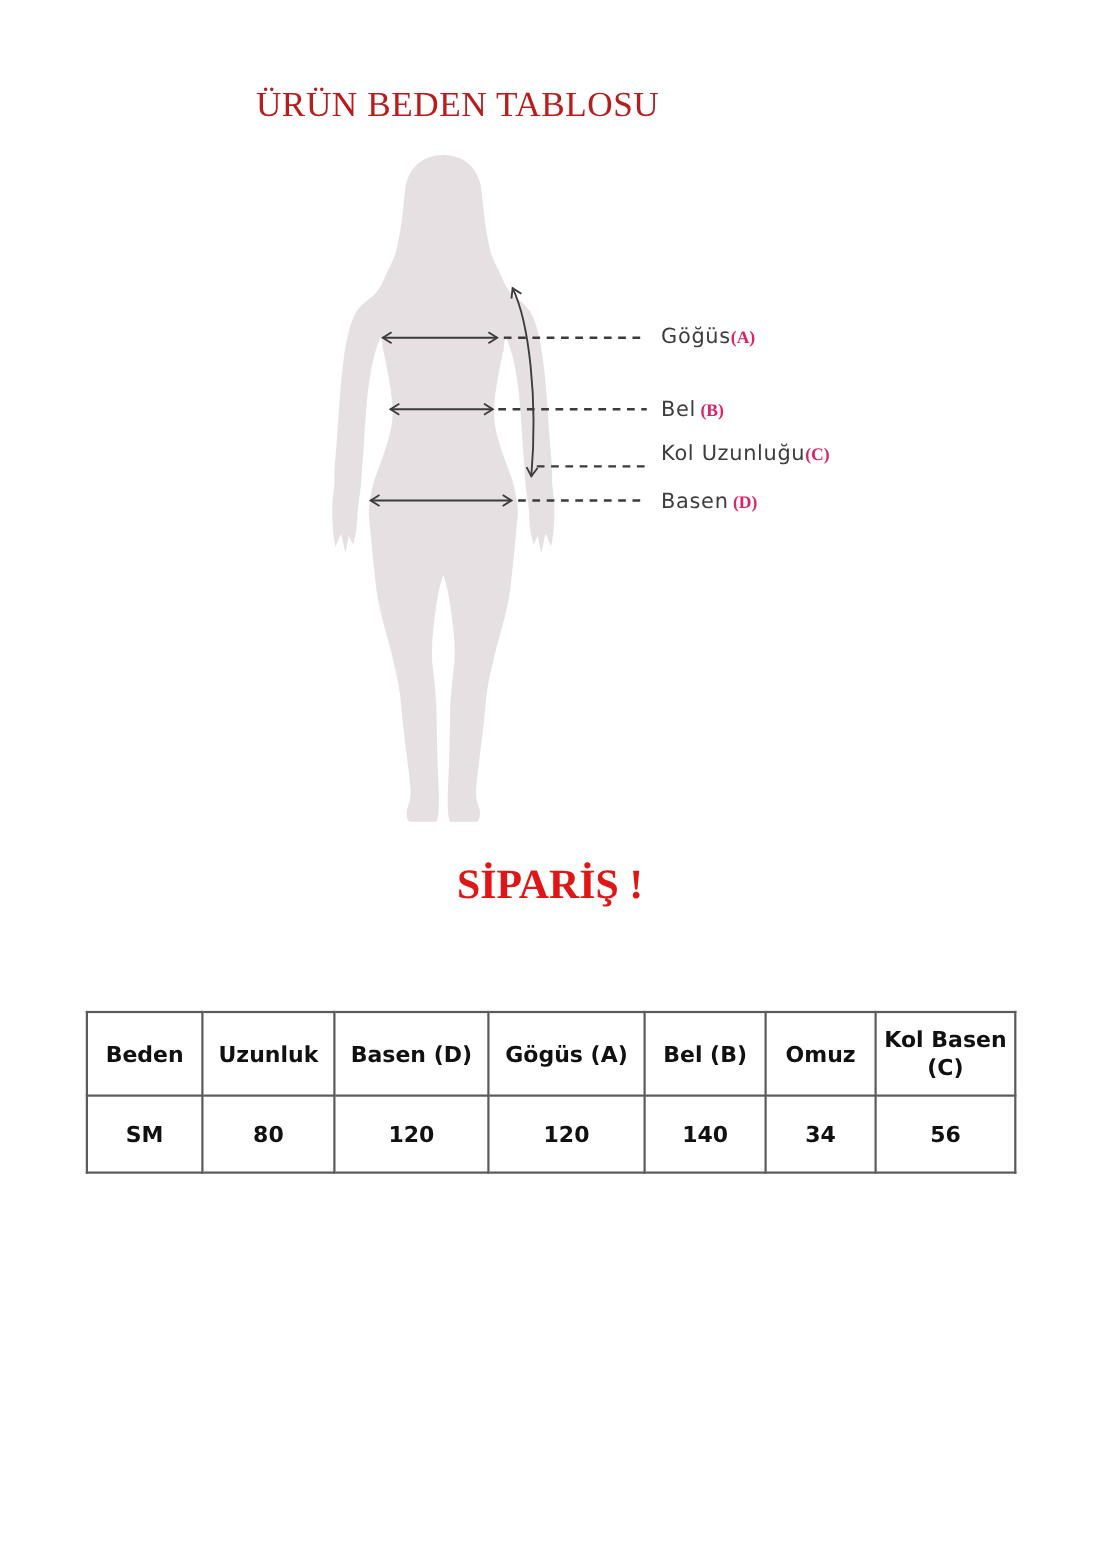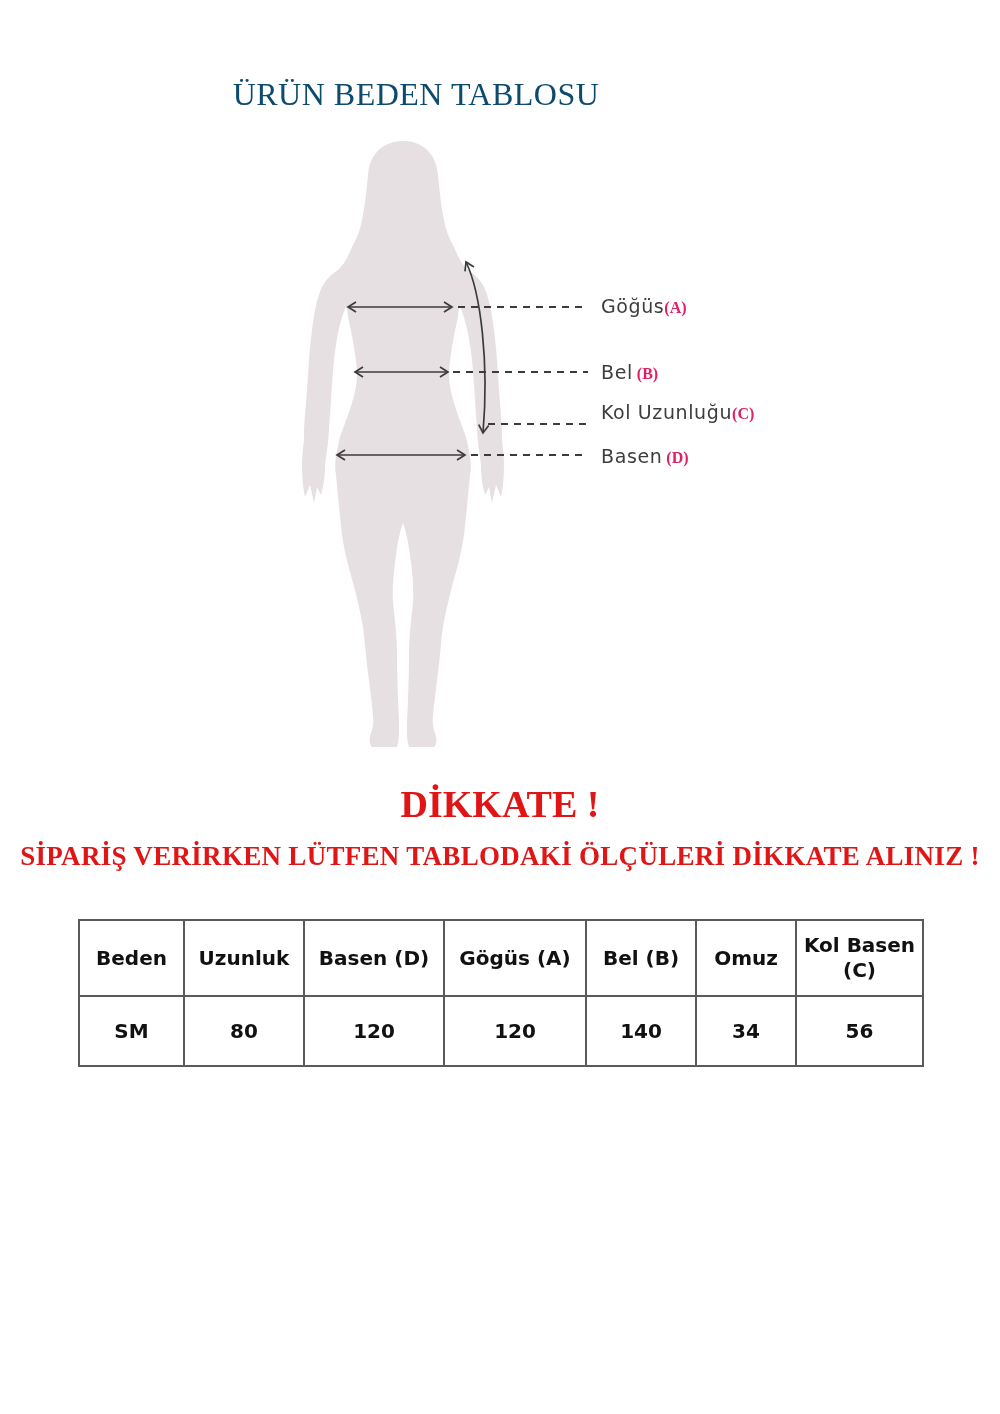--- a/index.html
+++ b/index.html
@@ -12,21 +12,21 @@
   *{box-sizing:border-box;}
   html,body{margin:0;padding:0;background:#ffffff;}
   .page{
     position:relative;width:1000px;height:1414px;margin:0 auto;
     background:#ffffff;overflow:hidden;
     font-family:"DejaVu Sans","Liberation Sans",sans-serif;color:#1c1c1c;
   }
   .page-title{
     position:absolute;top:76px;left:0;width:832px;text-align:center;
     font-family:"Liberation Serif","DejaVu Serif",serif;
-    font-size:32px;letter-spacing:0.5px;color:#0c4a6e;white-space:nowrap;
+    font-size:32px;letter-spacing:0.5px;color:#b91c1c;white-space:nowrap;
   }
   .figure-svg{position:absolute;left:280px;top:135px;width:320px;height:630px;}
   .mlabel{
     position:absolute;left:601px;height:24px;line-height:24px;
     font-size:19px;letter-spacing:0.6px;color:#3d3d3d;white-space:nowrap;
   }
   .mlabel .mcode{
     font-family:"Liberation Serif","DejaVu Serif",serif;font-weight:bold;
     font-size:16px;letter-spacing:0;color:var(--code-pink,#e02064);
   }
@@ -155,22 +155,21 @@
   <div class="mlabel" style="top:360px">
     <span class="mname">Bel</span><span class="mcode"> (B)</span>
   </div>
   <div class="mlabel" style="top:400px">
     <span class="mname">Kol Uzunluğu</span><span class="mcode">(C)</span>
   </div>
   <div class="mlabel" style="top:444px">
     <span class="mname">Basen</span><span class="mcode"> (D)</span>
   </div>
 
-  <div class="important-heading">DİKKATE !</div>
-  <div class="order-warning">SİPARİŞ VERİRKEN LÜTFEN TABLODAKİ ÖLÇÜLERİ DİKKATE ALINIZ !</div>
+  <div class="important-heading">SİPARİŞ !</div>
 
   <table class="size-table">
     <colgroup>
       <col style="width:105px">
         <col style="width:120px">
         <col style="width:140px">
       <col style="width:142px">
         <col style="width:110px">
         <col style="width:100px">
       <col style="width:127px">

